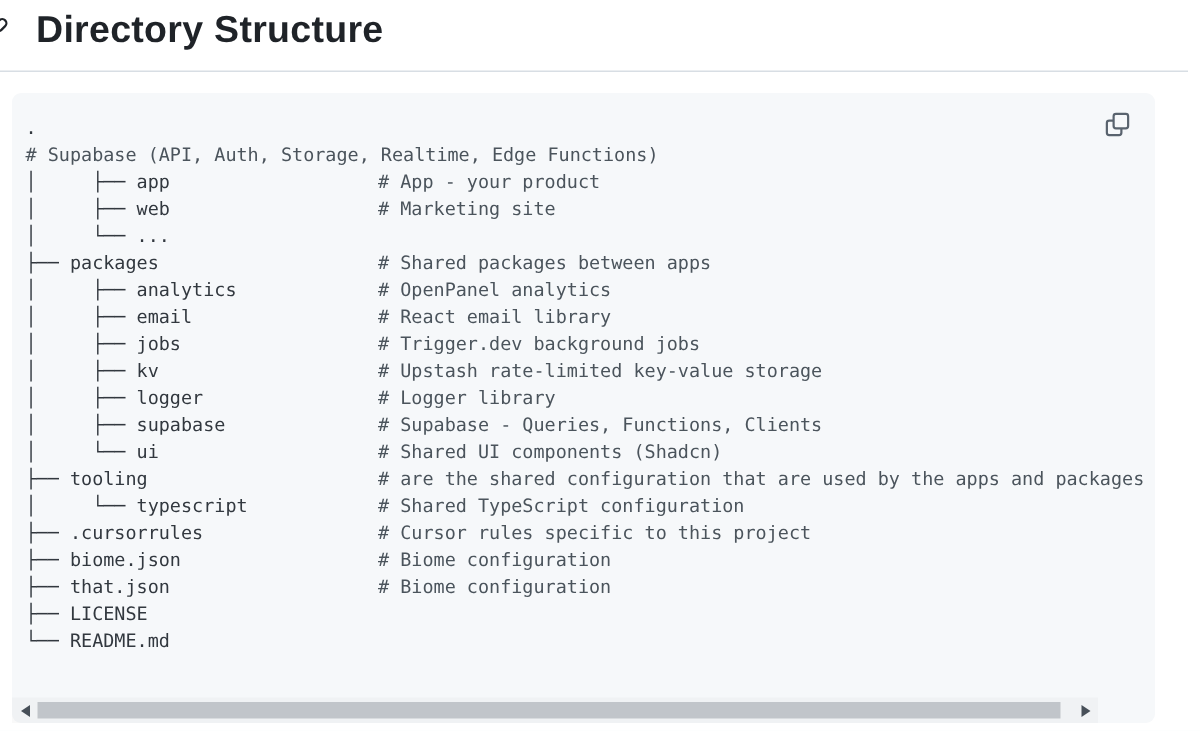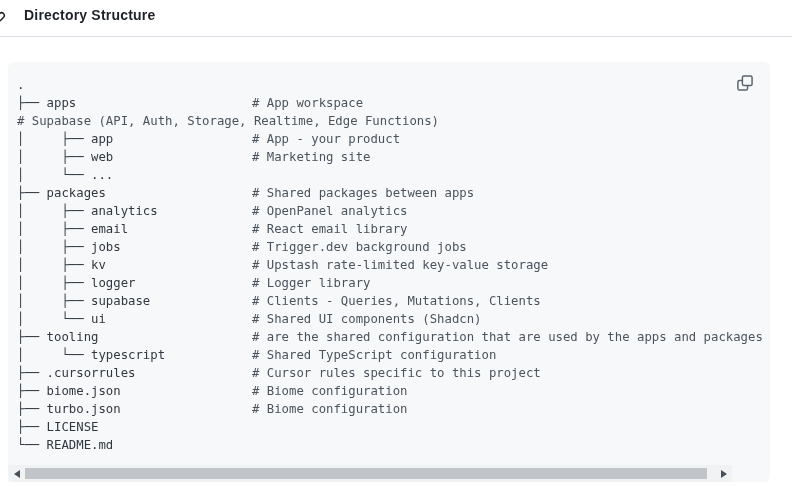--- a/index.html
+++ b/index.html
@@ -5,21 +5,21 @@
   * { margin:0; padding:0; box-sizing:border-box; }
   html,body { width:800px; height:487px; background:#ffffff; overflow:hidden;
               font-family:"Liberation Sans", sans-serif; }
   .page { position:relative; width:800px; height:487px; background:#fff; }
 
   
   .heading-wrap { position:absolute; left:0; top:6px; width:792px;
                   padding:0 0 12px 24px; border-bottom:1px solid #d8dee4; }
   .heading-anchor { position:absolute; left:-10px; top:5px; width:16px; height:16px;
                     color:#1f2328; }
-  .heading-text { font-size:14px; font-weight:600; color:#1f2328; letter-spacing:.2px; }
+  .heading-text { font-size:25px; font-weight:600; color:#1f2328; letter-spacing:.2px; }
 
   
   .codeblock { position:absolute; left:8px; top:62px; width:762px; height:420px;
                background:#f6f8fa; border-radius:6px; }
   .copy-btn { position:absolute; right:12px; top:8px; width:26px; height:26px;
               background:transparent; border:none; padding:4px; cursor:pointer;
               color:#59636e; }
   .copy-btn svg { display:block; }
 
   .code-pre { position:absolute; left:0; top:0; width:100%; height:388px;
@@ -69,24 +69,20 @@
         </svg>
       </span>
     </button>
 
     <div class="code-pre" id="rows">
   <div class="code-line">
     <span class="tree-part">.</span>
     <span class="comment-part"></span>
   </div>
 
-  <div class="code-line">
-    <span class="tree-part">├── apps</span>
-    <span class="comment-part"># App workspace</span>
-  </div>
 
   <div class="code-line">
     <span class="comment-part"># Supabase (API, Auth, Storage, Realtime, Edge Functions)</span>
   </div>
 
   <div class="code-line">
     <span class="tree-part">│     ├── app</span>
     <span class="comment-part"># App - your product</span>
   </div>
 
@@ -125,21 +121,21 @@
     <span class="comment-part"># Upstash rate-limited key-value storage</span>
   </div>
 
   <div class="code-line">
     <span class="tree-part">│     ├── logger</span>
     <span class="comment-part"># Logger library</span>
   </div>
 
   <div class="code-line">
     <span class="tree-part">│     ├── supabase</span>
-    <span class="comment-part"># Clients - Queries, Mutations, Clients</span>
+    <span class="comment-part"># Supabase - Queries, Functions, Clients</span>
   </div>
 
   <div class="code-line">
     <span class="tree-part">│     └── ui</span>
     <span class="comment-part"># Shared UI components (Shadcn)</span>
   </div>
 
   <div class="code-line">
     <span class="tree-part">├── tooling</span>
     <span class="comment-part"># are the shared configuration that are used by the apps and packages</span>
@@ -154,21 +150,21 @@
     <span class="tree-part">├── .cursorrules</span>
     <span class="comment-part"># Cursor rules specific to this project</span>
   </div>
 
   <div class="code-line">
     <span class="tree-part">├── biome.json</span>
     <span class="comment-part"># Biome configuration</span>
   </div>
 
   <div class="code-line">
-    <span class="tree-part">├── turbo.json</span>
+    <span class="tree-part">├── that.json</span>
     <span class="comment-part"># Biome configuration</span>
   </div>
 
   <div class="code-line">
     <span class="tree-part">├── LICENSE</span>
     <span class="comment-part"></span>
   </div>
 
   <div class="code-line">
     <span class="tree-part">└── README.md</span>

